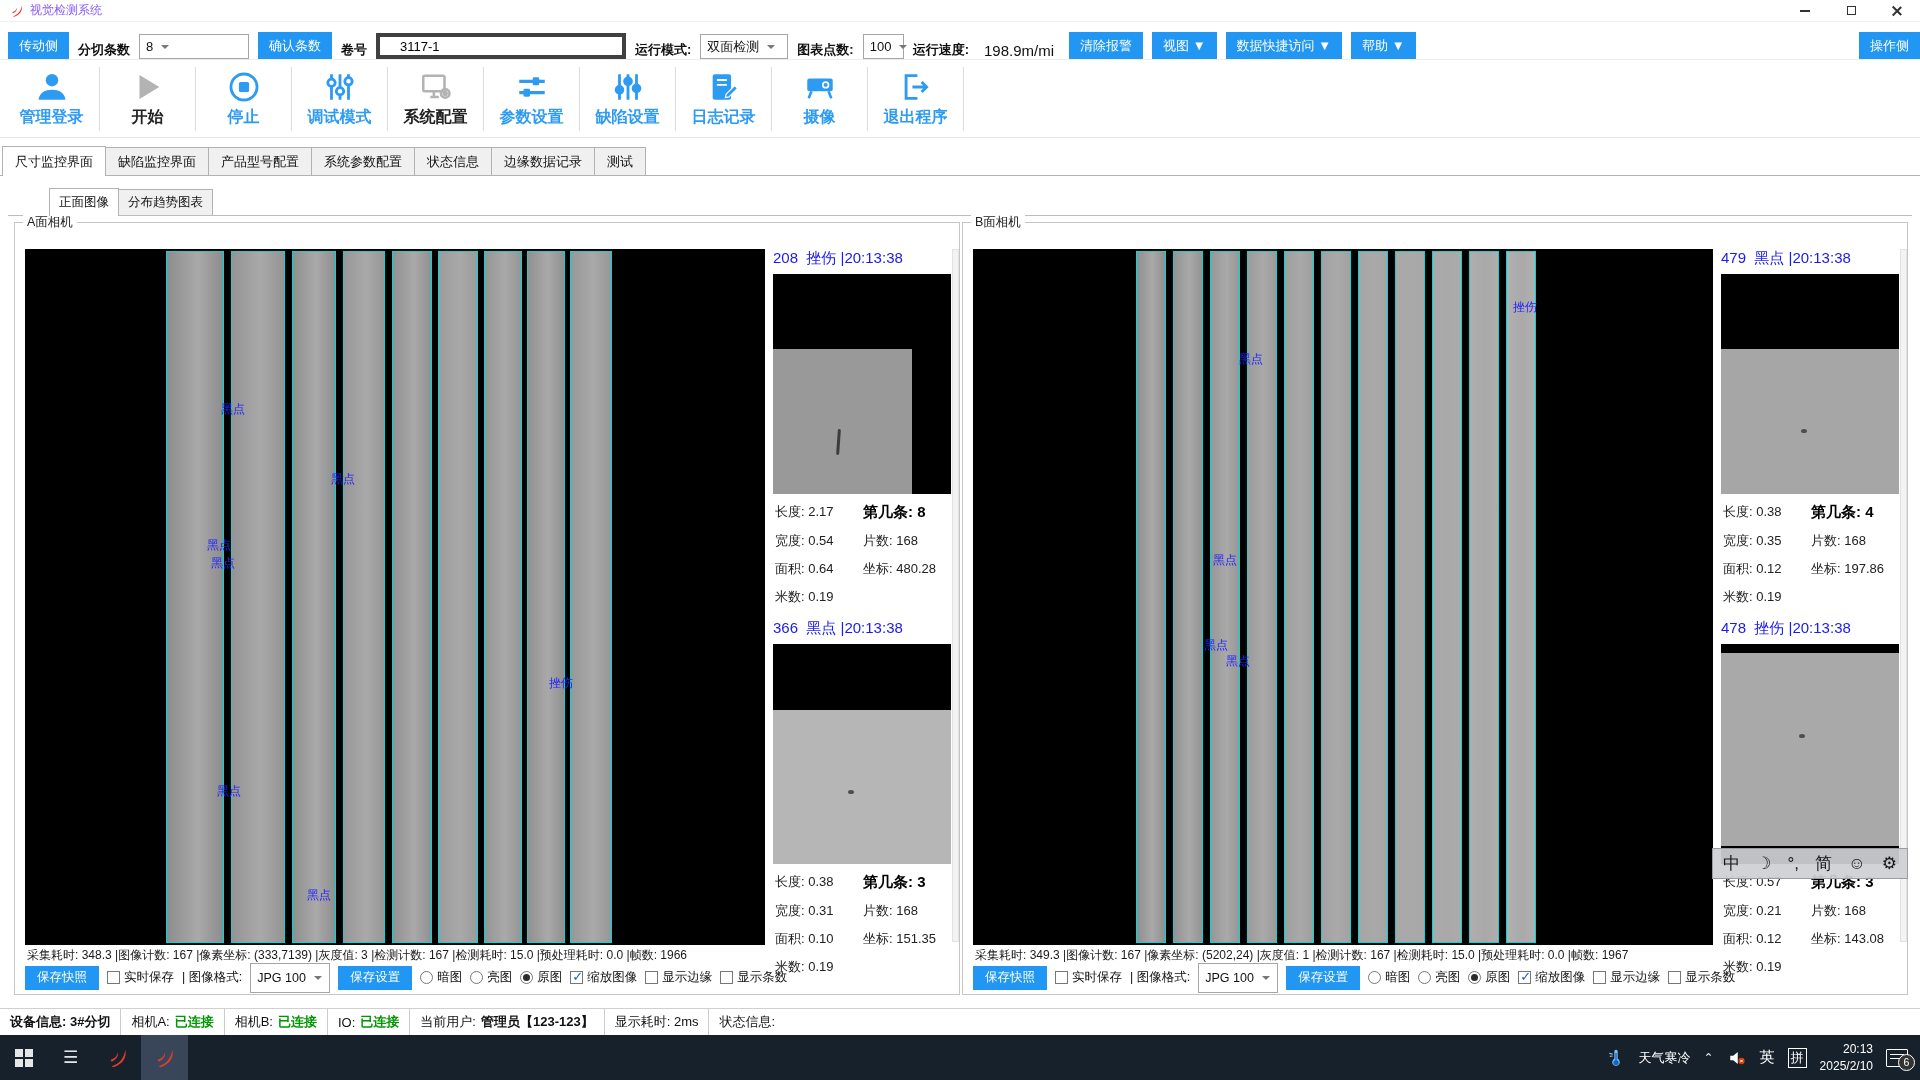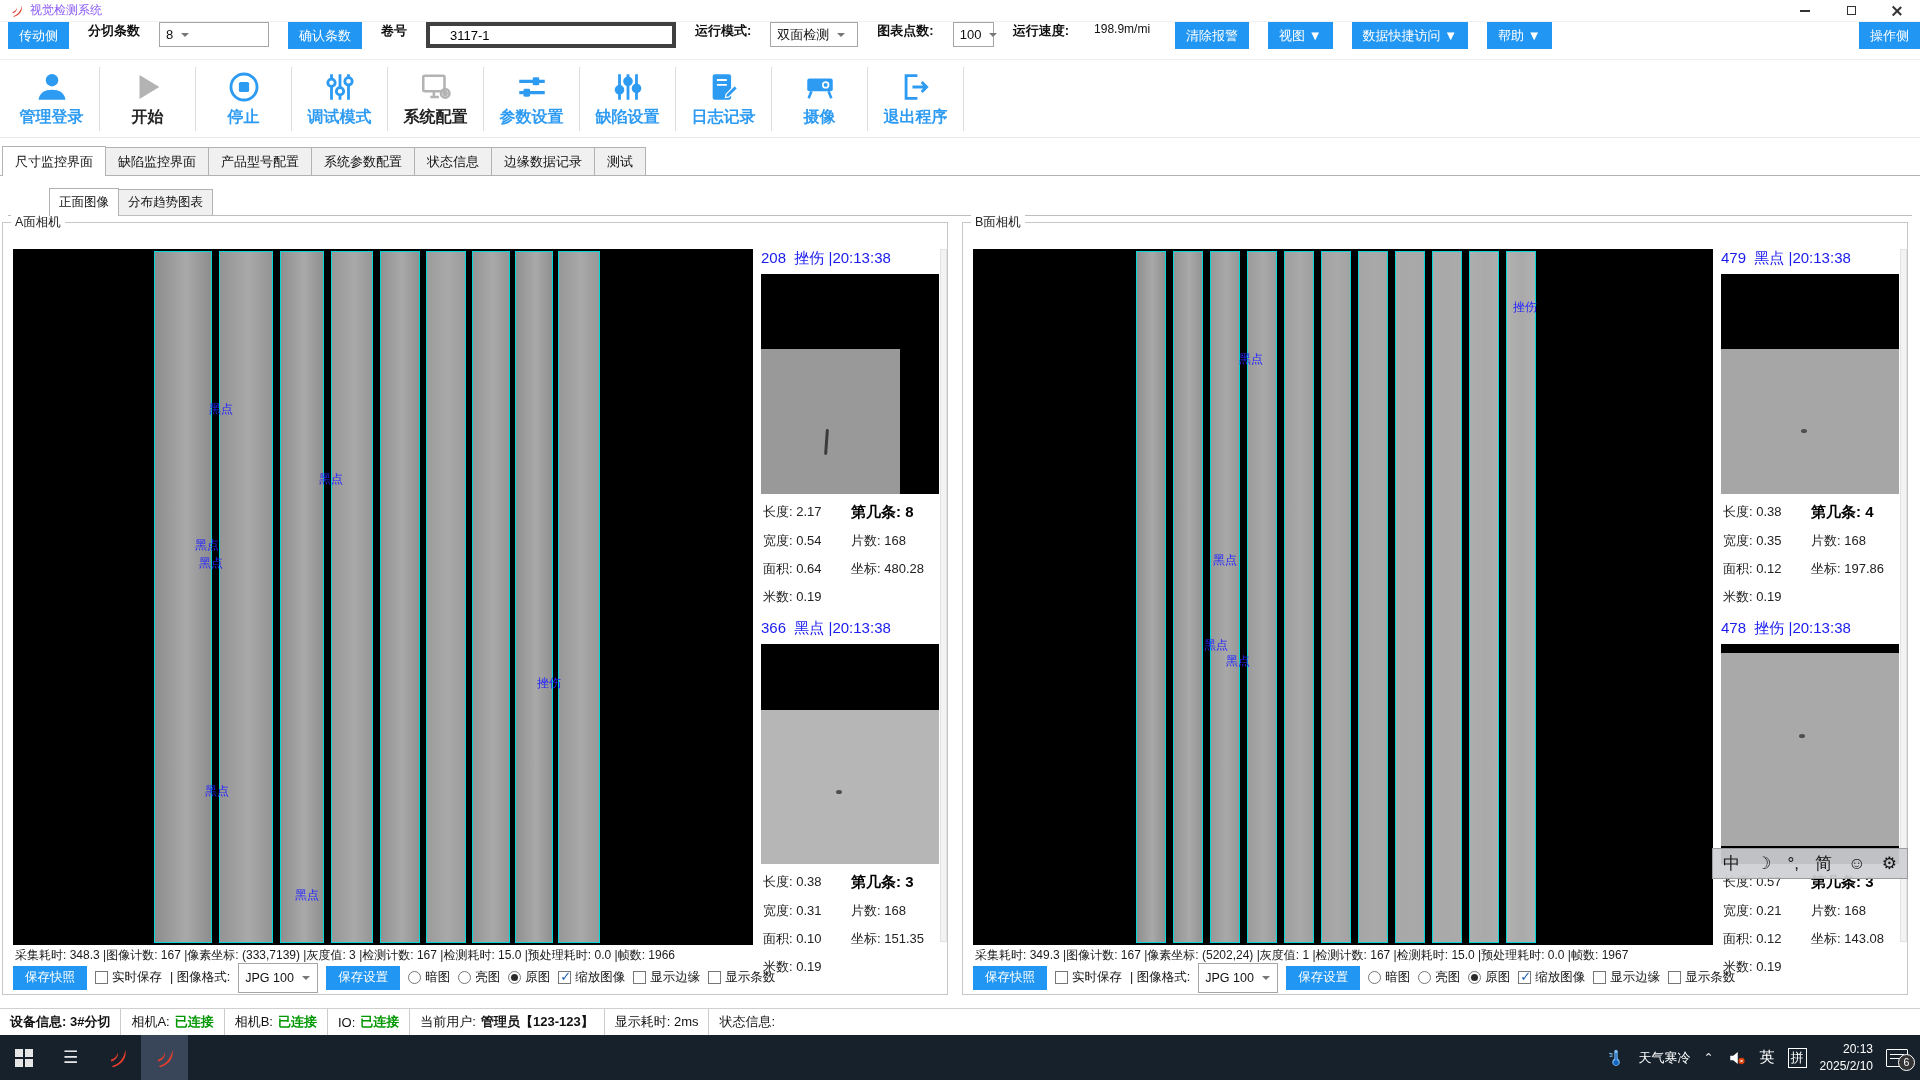--- a/index.html
+++ b/index.html
@@ -15,29 +15,29 @@
   .wbtn { width:46px; height:22px; display:flex; align-items:center; justify-content:center; cursor:pointer; }
   .mingl { width:10px; height:2px; background:#333; }
   .maxgl { width:9px; height:9px; border:1px solid #333; }
   .xgl { position:relative; width:12px; height:12px; }
   .xgl::before,.xgl::after { content:''; position:absolute; left:5px; top:0; width:1.5px; height:12px; background:#333; }
   .xgl::before { transform:rotate(45deg);} .xgl::after { transform:rotate(-45deg);}
   .redlogo svg { display:block; }
 
   
   .toolbar { position:absolute; left:0; top:22px; width:100%; height:38px; background:#fff;
-    display:flex; align-items:flex-start; gap:19px; padding:0 0 0 8px; border-bottom:1px solid #ededed; }
+    display:flex; align-items:flex-end; gap:9px; padding:0 0 0 8px; border-bottom:1px solid #ededed; }
   .btn-blue { background:#2196f3; color:#fff; border:none; height:27px; padding:0 11px;
     font-size:13px; font-family:inherit; cursor:pointer; white-space:nowrap; }
   .tlabel { font-weight:bold; font-size:13px; white-space:nowrap; }
   .select { height:25px; border:1px solid #a5a5a5; background:#fff; display:inline-flex;
     align-items:center; padding:0 6px; font-size:13px; cursor:pointer; white-space:nowrap; }
   .select::after { content:''; border:4px solid transparent; border-top-color:#777; margin:4px 0 0 8px; }
   .txt { height:26px; border:4px solid #404040; padding:0 20px; font-size:13px; font-family:inherit; }
-  .speedval { font-size:12px; background:#fff; padding:0 6px; white-space:nowrap; }
+  .speedval { font-size:15px; background:#fff; padding:0 6px; white-space:nowrap; }
   .sp { flex:1; }
 
   
   .iconbar { position:absolute; left:0; top:60px; width:100%; height:78px; background:#fff;
     display:flex; align-items:center; padding-left:4px; border-bottom:1px solid #e8e8e8; }
   .tool { min-width:96px; padding:0 12px; height:64px; display:flex; flex-direction:column;
     align-items:center; justify-content:center; gap:3px; border-right:1px solid #dcdcdc; cursor:pointer; }
   .ticon { width:34px; height:34px; color:#2e9bf3; }
   .ticon svg { width:34px; height:34px; display:block; }
   .tlab { font-size:16px; font-weight:bold; color:#2e9bf3; white-space:nowrap; }
@@ -50,21 +50,21 @@
   .tab { height:28px; line-height:27px; padding:0 12px; background:#f0f0f0; border:1px solid #b2b2b2;
     border-bottom:none; margin-right:-1px; font-size:13px; cursor:pointer; white-space:nowrap; }
   .tab.active { background:#fff; height:30px; line-height:29px; margin-bottom:-1px; z-index:2; position:relative; }
   .subtabs { position:absolute; left:8px; top:188px; width:1904px; height:28px; display:flex;
     align-items:flex-end; border-bottom:1px solid #bdbdbd; background:#fff;padding-left:41px; }
   .subtabs .tab { height:26px; line-height:25px; padding:0 9px; font-size:12.5px; }
   .subtabs .tab.active { height:28px; line-height:27px; }
 
   
   .campanel { position:absolute; top:222px; width:946px; height:773px; background:#fff; border:1px solid #c6c6c6; }
-  #panelA { left:2px;padding-left:32px; } #panelB { left:962px; }
+  #panelA { left:14px;padding-left:32px; } #panelB { left:962px; }
   .legend { position:absolute; left:8px; top:-9px; background:#fff; padding:0 4px; font-size:12.5px; color:#222; }
   .cam-image { position:absolute; left:10px; top:26px; width:740px; height:696px; background:#000; overflow:hidden; }
   .strip { position:absolute; top:2px; bottom:2px; border:1px solid #00d9d9; }
   .dlabel { position:absolute; color:#2323ff; font-size:12px; white-space:nowrap; }
   .cam-side { position:absolute; left:758px; top:26px; width:178px; height:740px; }
   .vtrack { position:absolute; right:0; top:26px; bottom:52px; width:7px; background:#f3f3f3; border:1px solid #e2e2e2; }
   .card { margin-bottom:13px; cursor:pointer; }
   .chead { color:#1a1aee; font-size:15px; height:25px; white-space:pre; }
   .snap { height:220px; background:#000; position:relative; overflow:hidden; }
   .gray { position:absolute; }

